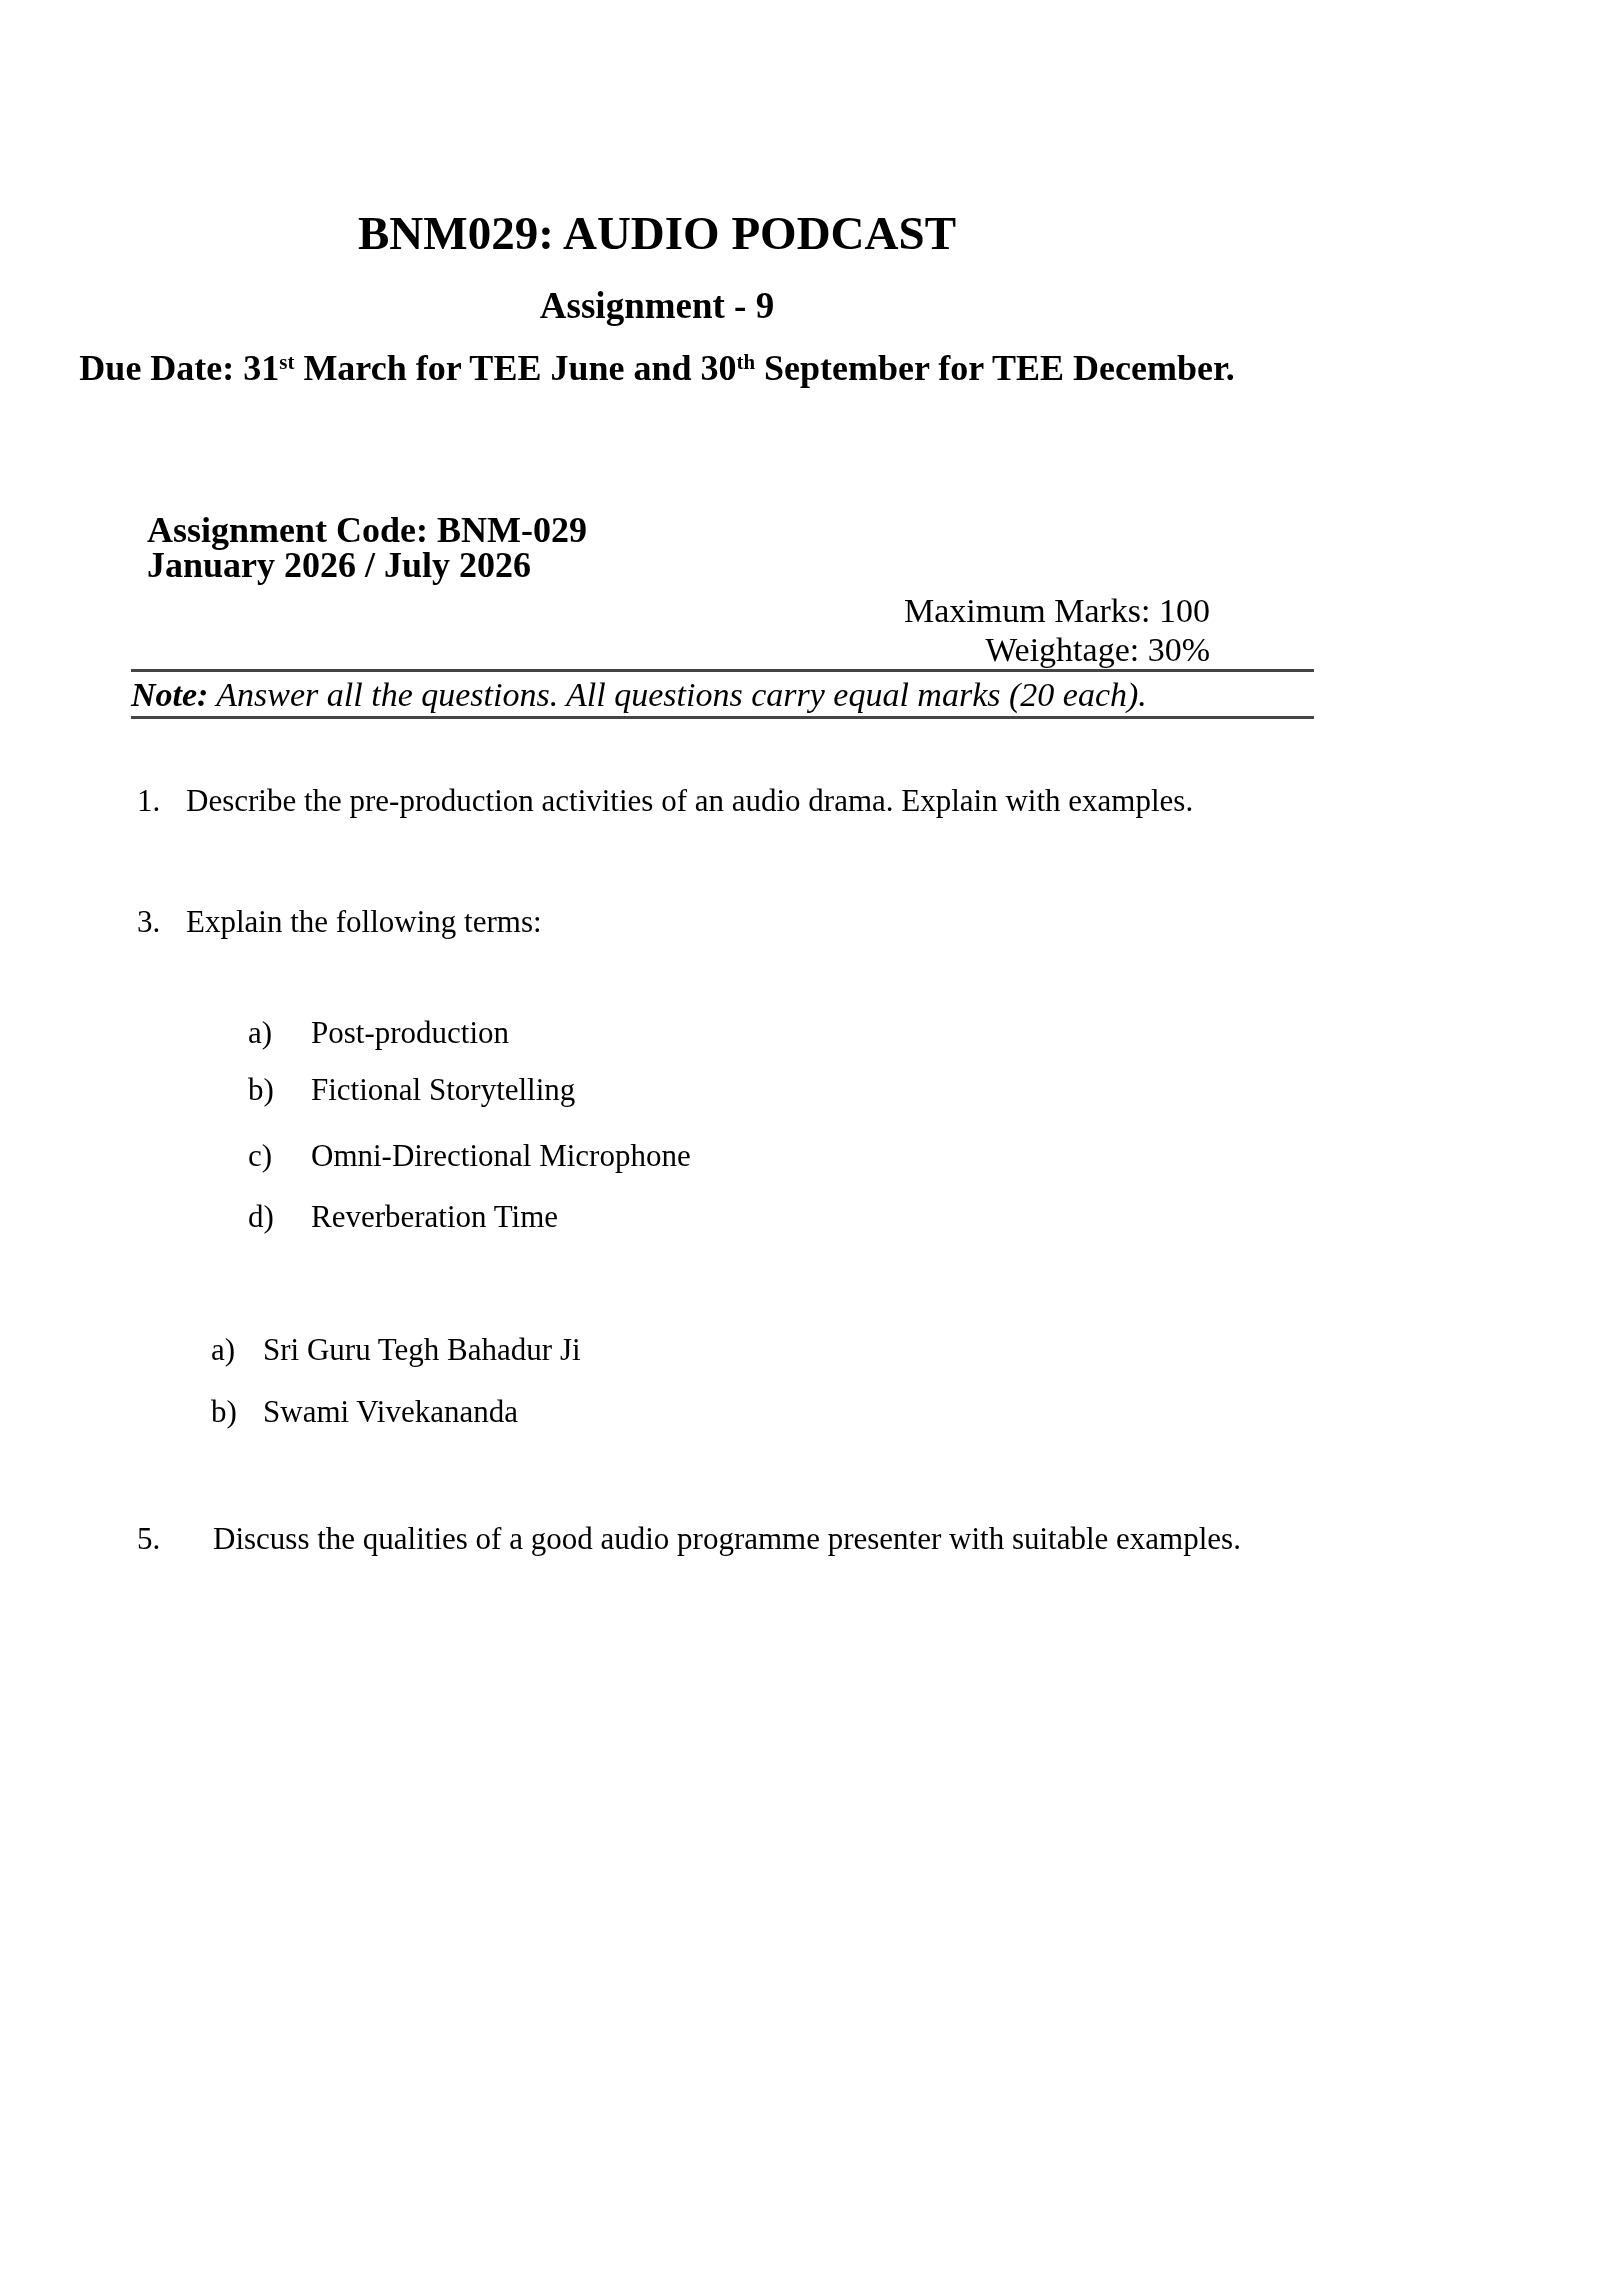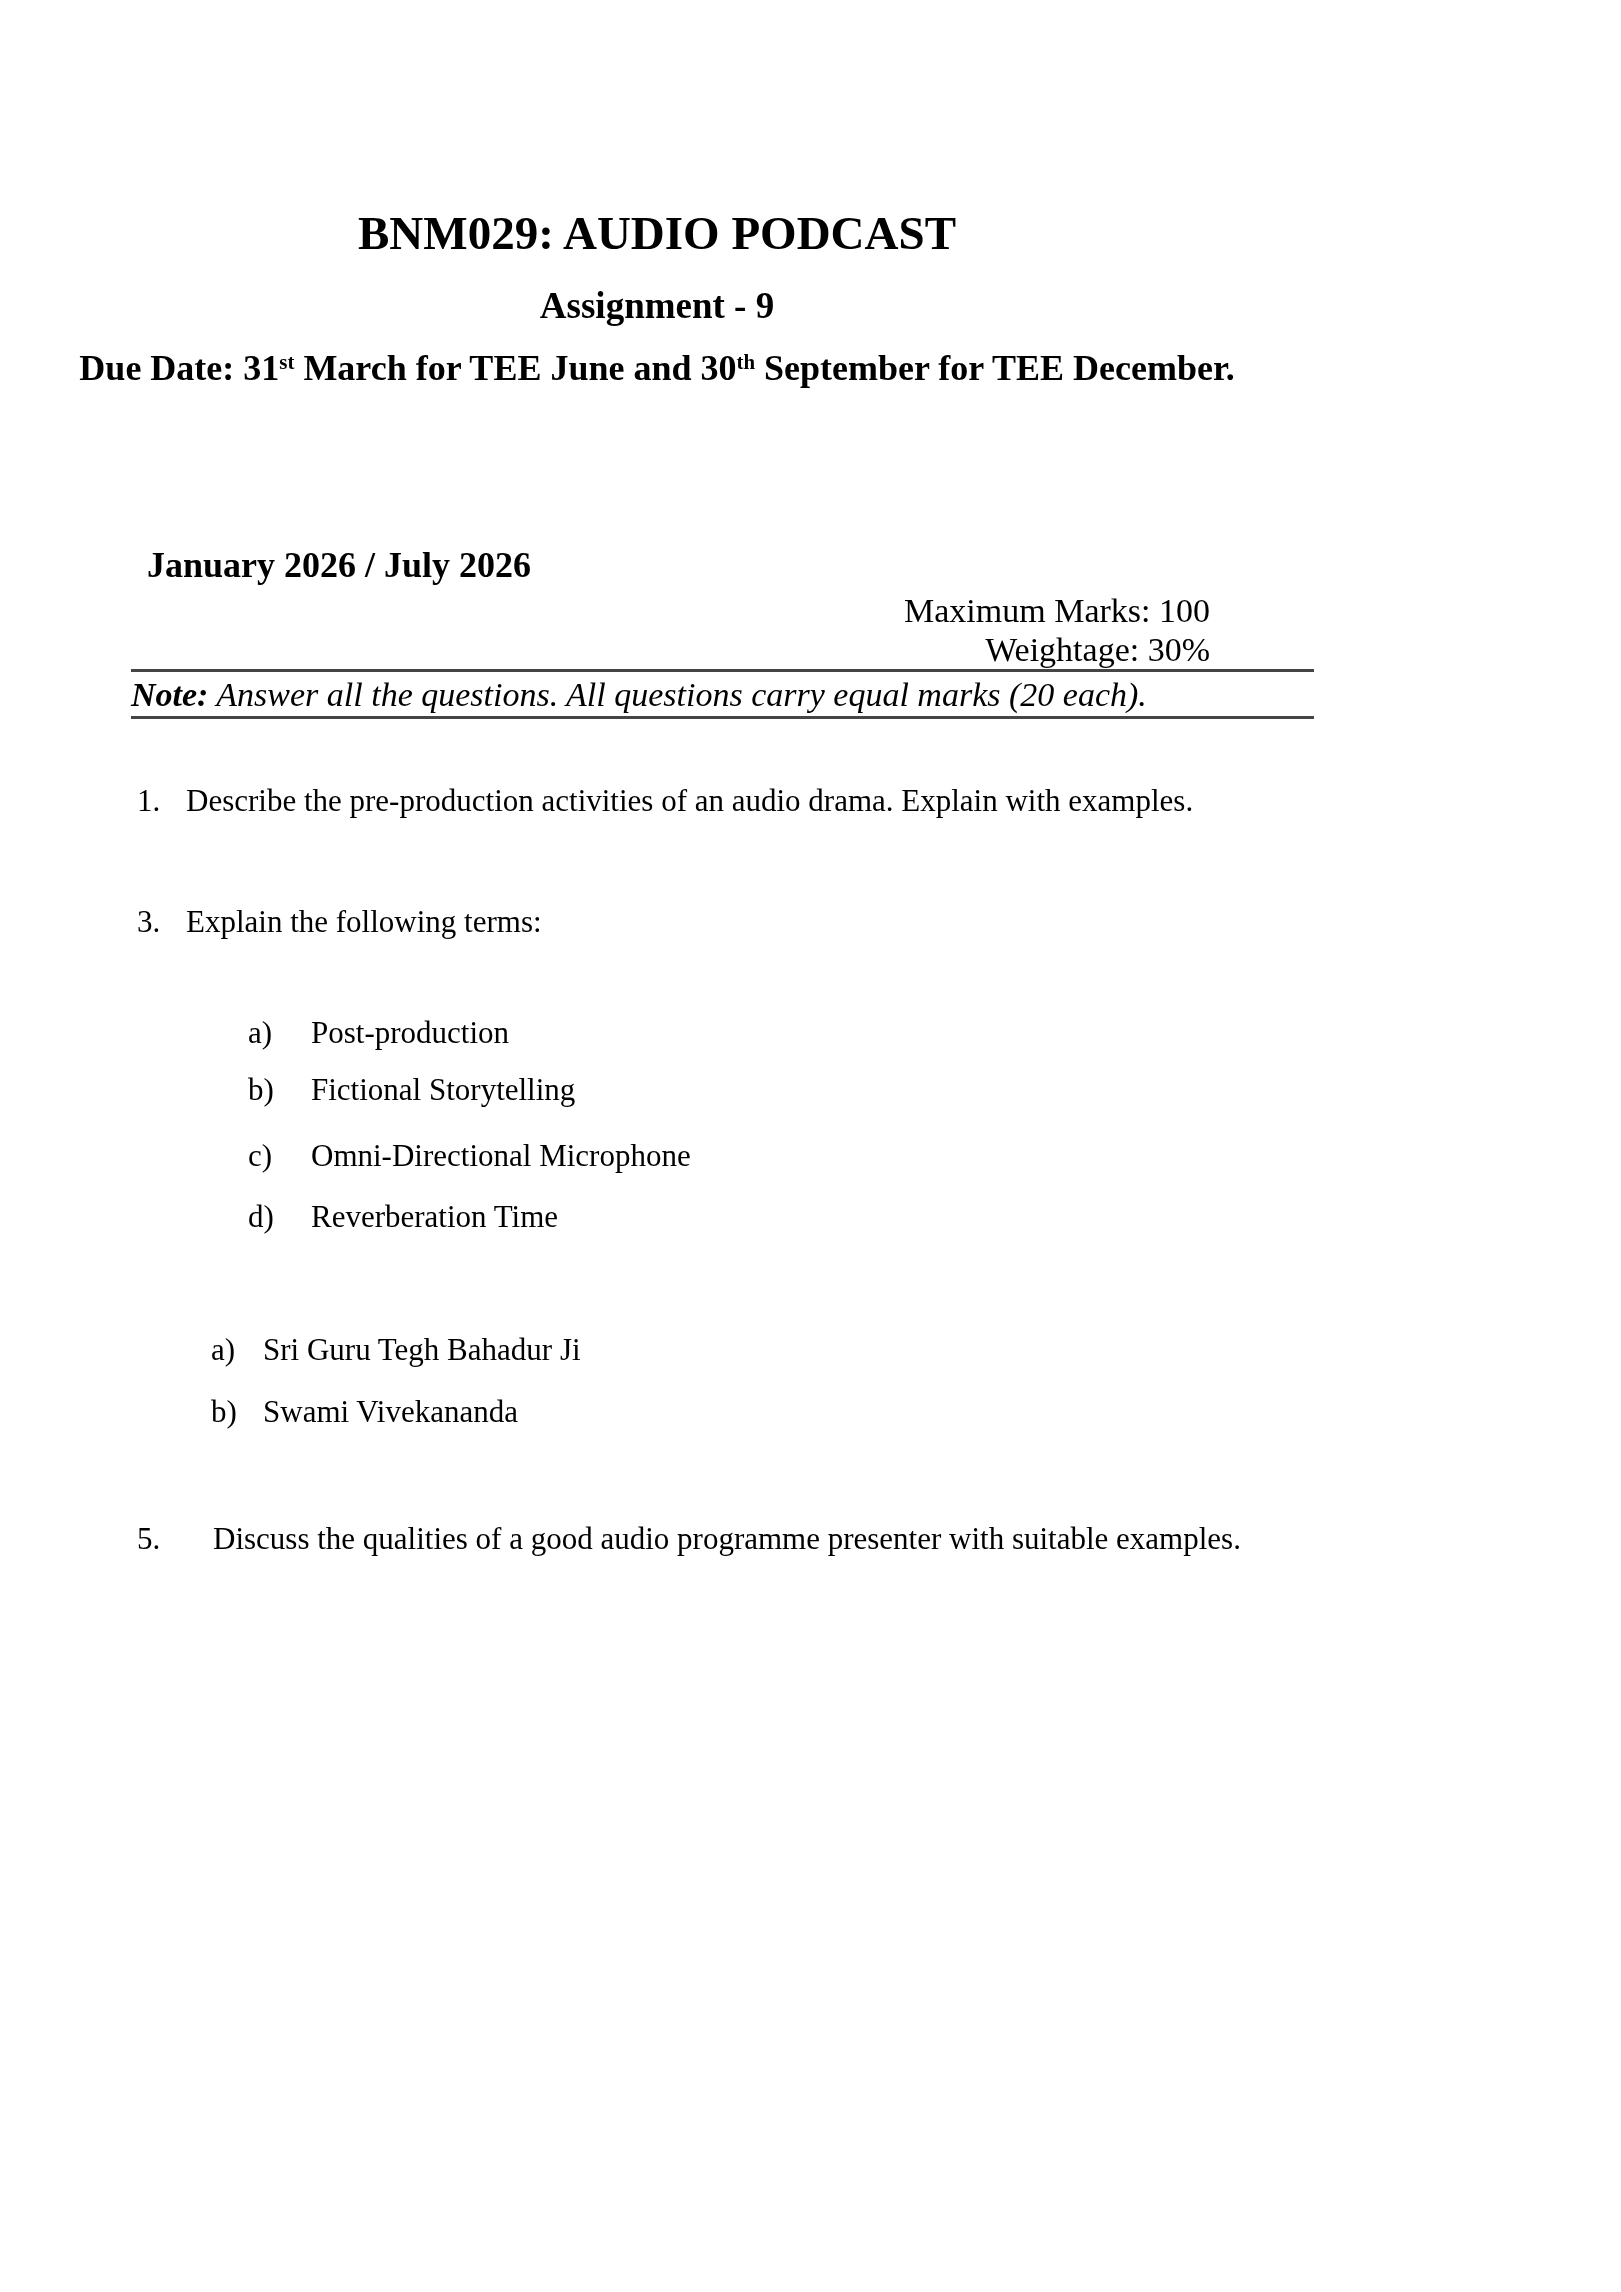--- a/index.html
+++ b/index.html
@@ -70,20 +70,21 @@
 
 <div id="page">
 
   <div class="line center title" style="top:210px">BNM029: AUDIO PODCAST</div>
 
   <div class="line center subtitle" style="top:287px">Assignment - 9</div>
 
   <div class="line center h37 bold" style="top:350px"><span>Due Date: 31</span><span class="sup">st</span><span> March for TEE June and 30</span><span class="sup">th</span><span> September for TEE December.</span></div>
 
 
+  <div class="line h37 bold" style="left:147px; top:512px">Assignment Code: BNM-029</div>
 
   <div class="line h37 bold" style="left:147px; top:547px">January 2026 / July 2026</div>
 
   <div class="line right h35" style="top:594px">Maximum Marks: 100</div>
 
   <div class="line right h35" style="top:633px">Weightage: 30%</div>
 
   <div class="rule" style="top:669px"></div>
 
   <div class="line note-line" style="top:678px"><span class="note-label">Note:</span><span> Answer all the questions. All questions carry equal marks (20 each).</span></div>

